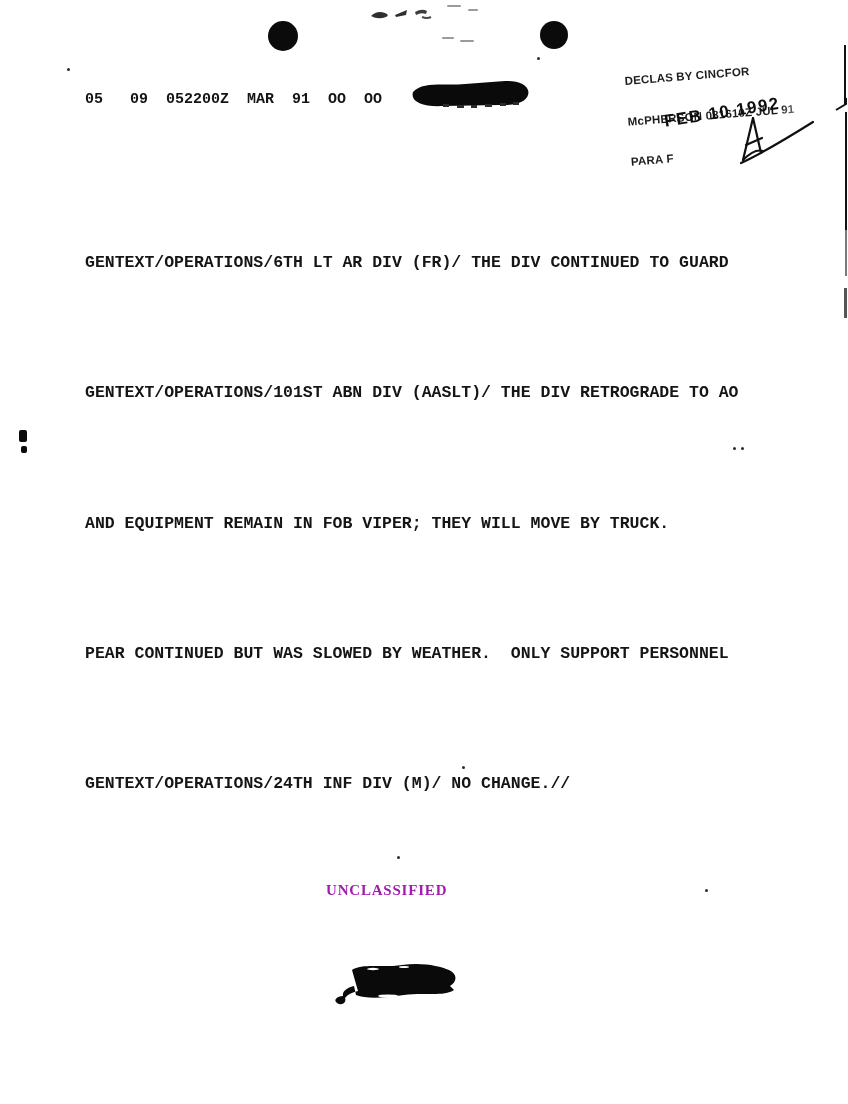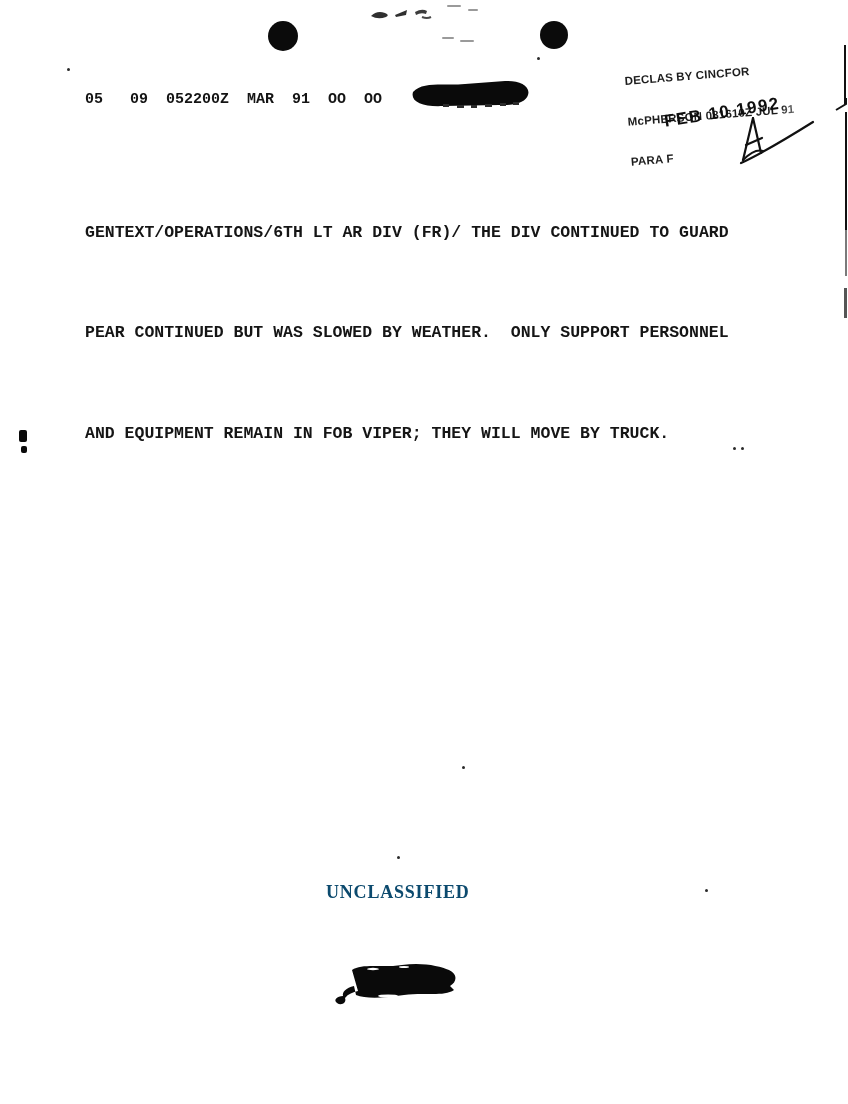--- a/index.html
+++ b/index.html
@@ -36,26 +36,26 @@
     transform:rotate(-9deg);transform-origin:left top;
     font-family:"Liberation Sans", sans-serif;
     font-size:17px;font-weight:700;letter-spacing:1.5px;
     color:#0e0e0e;white-space:pre;
   }
   .body-block{
     left:85px;top:149px;width:700px;
     font-size:16.5px;font-weight:700;line-height:33.45px;
     white-space:pre;color:#151515;
   }
-  .body-block div{height:33.45px;}
+  .body-block div{height:33.45px;margin-top:30px;}
   .classification{
     left:326px;top:882px;
     font-family:"Liberation Serif", serif;
-    font-size:18px;font-weight:700;letter-spacing:.8px;
-    color:#0c4a6e;white-space:pre;
+    font-size:15px;font-weight:700;letter-spacing:.8px;
+    color:#a21caf;white-space:pre;
   }
   .edge{position:absolute;background:#111;}
   .edge.e1{left:844px;top:45px;width:2px;height:59px;}
   .edge.e2{left:845px;top:112px;width:2px;height:118px;}
   .edge.e3{left:845px;top:230px;width:2px;height:46px;background:#7a7a7a;}
   .edge.e4{left:844px;top:288px;width:3px;height:30px;background:#555;}
   .speck{position:absolute;background:#2a2a2a;border-radius:50%;}
   .dash{position:absolute;background:#9a9a9a;border-radius:1px;}
   .margin-bang-top{left:19px;top:430px;width:8px;height:12px;background:#0a0a0a;border-radius:2px;}
   .margin-bang-dot{left:21px;top:446px;width:6px;height:7px;background:#0a0a0a;border-radius:2px;}
@@ -117,22 +117,24 @@
   <div class="edge e4"></div>
   <svg class="abs" style="left:832px;top:98px;" width="16" height="14" viewBox="0 0 16 14">
     <path d="M14 0 L14 6 L4 12" stroke="#111" stroke-width="2" fill="none"></path>
   </svg>
 
   <div class="abs margin-bang-top"></div>
   <div class="abs margin-bang-dot"></div>
 
   <div class="abs body-block">
     <div>GENTEXT/OPERATIONS/6TH LT AR DIV (FR)/ THE DIV CONTINUED TO GUARD</div>
+    <div>GENTEXT/OPERATIONS/101ST ABN DIV (AASLT)/ THE DIV RETROGRADE TO AO</div>
+    <div>AND EQUIPMENT REMAIN IN FOB VIPER; THEY WILL MOVE BY TRUCK.</div>
     <div>PEAR CONTINUED BUT WAS SLOWED BY WEATHER.  ONLY SUPPORT PERSONNEL</div>
-    <div>AND EQUIPMENT REMAIN IN FOB VIPER; THEY WILL MOVE BY TRUCK.</div>
+    <div>GENTEXT/OPERATIONS/24TH INF DIV (M)/ NO CHANGE.//</div>
     
     
     
     
     
     
     
     
     
     

